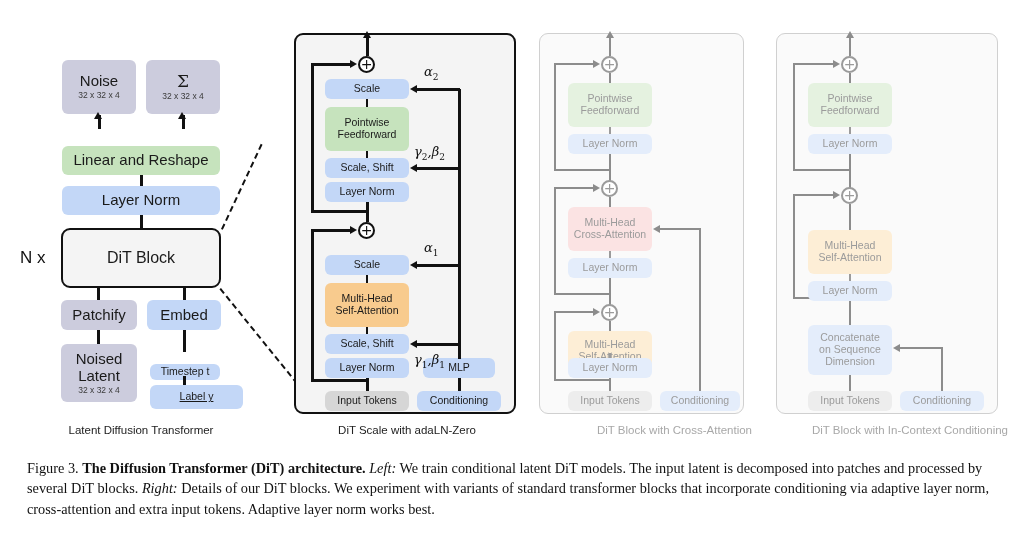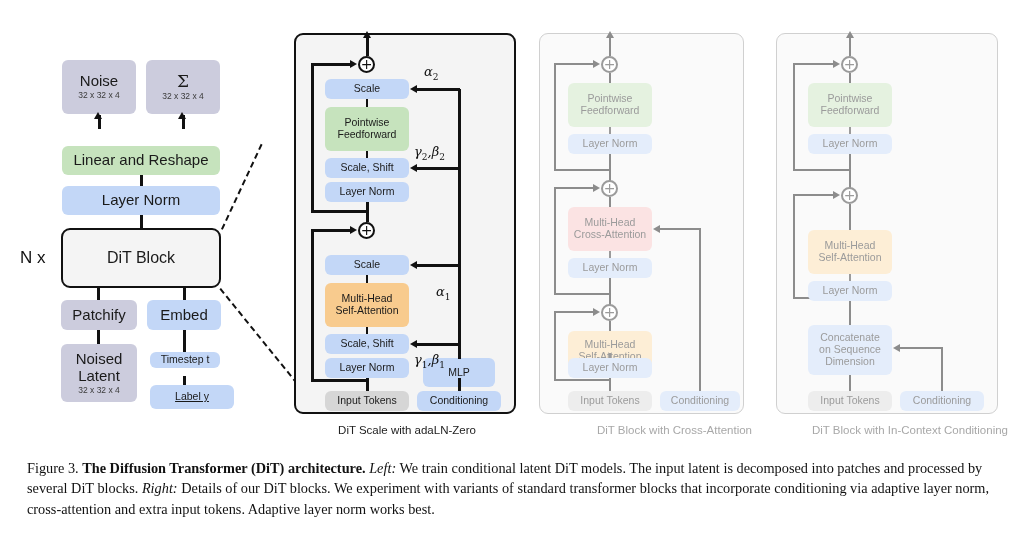--- a/index.html
+++ b/index.html
@@ -205,29 +205,30 @@
 
     <div class="vline" style="left:97px; top:330px; width:2.5px; height:14px;"></div>
     <div class="vline" style="left:183px; top:330px; width:2.5px; height:22px;"></div>
 
     <div class="box grey" style="left:61px; top:344px; width:76px; height:58px;">
       <span style="font-size:15px;">Noised</span>
       <span style="font-size:15px;">Latent</span>
       <span class="sub">32 x 32 x 4</span>
     </div>
 
-    <div class="box blue" style="left:150px; top:352px; width:70px; height:16px; font-size:10.5px;">
+    <div class="box blue" style="left:150px; top:364px; width:70px; height:16px; font-size:10.5px;">
       <span>Timestep t</span>
     </div>
     <div class="vline" style="left:183px; top:376px; width:2.5px; height:9px;"></div>
 
-    <div class="box blue" style="left:150px; top:385px; width:84px; height:24px; font-size:10.5px;text-decoration:underline;">
+    <div class="box blue" style="left:150px; top:385px; width:93px; height:24px; font-size:10.5px;text-decoration:underline;">
       <span>Label y</span>
     </div>
 
+    <div class="cap" style="left:46px; top:424px; width:190px;">Latent Diffusion Transformer</div>
   </div>
 
   <div class="guide" style="left:221px; top:229px; width:94px; transform: rotate(-65deg);"></div>
   <div class="guide" style="left:221px; top:288px; width:132px; transform: rotate(51deg);"></div>
 
   <div class="panel" style="left:292px; top:0; width:232px; height:450px;">
 
     <div class="outline" style="left:2px; top:33px; width:222px; height:381px;"></div>
 
     <div class="vline" style="left:74px; top:36px; width:2.5px; height:20px;"></div>
@@ -284,21 +285,21 @@
 
     <div class="box blue" style="left:33px; top:358px; width:84px; height:20px; font-size:10.5px;">
       <span>Layer Norm</span>
     </div>
     <div class="vline" style="left:74px; top:378px; width:2.5px; height:13px;"></div>
 
     <div class="box lgrey" style="left:33px; top:391px; width:84px; height:20px; font-size:10.5px;">
       <span>Input Tokens</span>
     </div>
 
-    <div class="box blue" style="left:131px; top:358px; width:72px; height:29px; font-size:10.5px;">
+    <div class="box blue" style="left:131px; top:358px; width:72px; height:20px; font-size:10.5px;">
       <span>MLP</span>
     </div>
     <div class="vline" style="left:166px; top:378px; width:2.5px; height:13px;"></div>
 
     <div class="box blue" style="left:125px; top:391px; width:84px; height:20px; font-size:10.5px;">
       <span>Conditioning</span>
     </div>
 
     <div class="vline" style="left:166px; top:89px; width:2.5px; height:270px;"></div>
 
@@ -309,21 +310,21 @@
     </div>
 
     <div class="hline" style="left:125px; top:167px; width:43px; height:2.5px;"></div>
     <div class="arrow-left" style="left:118px; top:164px;"></div>
     <div class="greek" style="left:122px; top:144px;">
       <span>γ</span><sub>2</sub>,<span>β</span><sub>2</sub>
     </div>
 
     <div class="hline" style="left:125px; top:264px; width:43px; height:2.5px;"></div>
     <div class="arrow-left" style="left:118px; top:261px;"></div>
-    <div class="greek" style="left:144px; top:240px;margin-top:44px;">
+    <div class="greek" style="left:132px; top:240px;">
       <span>α</span><sub>1</sub>
     </div>
 
     <div class="hline" style="left:125px; top:343px; width:43px; height:2.5px;"></div>
     <div class="arrow-left" style="left:118px; top:340px;"></div>
     <div class="greek" style="left:122px; top:320px;margin-top:32px;">
       <span>γ</span><sub>1</sub>,<span>β</span><sub>1</sub>
     </div>
 
     <div class="cap" style="left:15px; top:424px; width:200px;">DiT Scale with adaLN-Zero</div>

